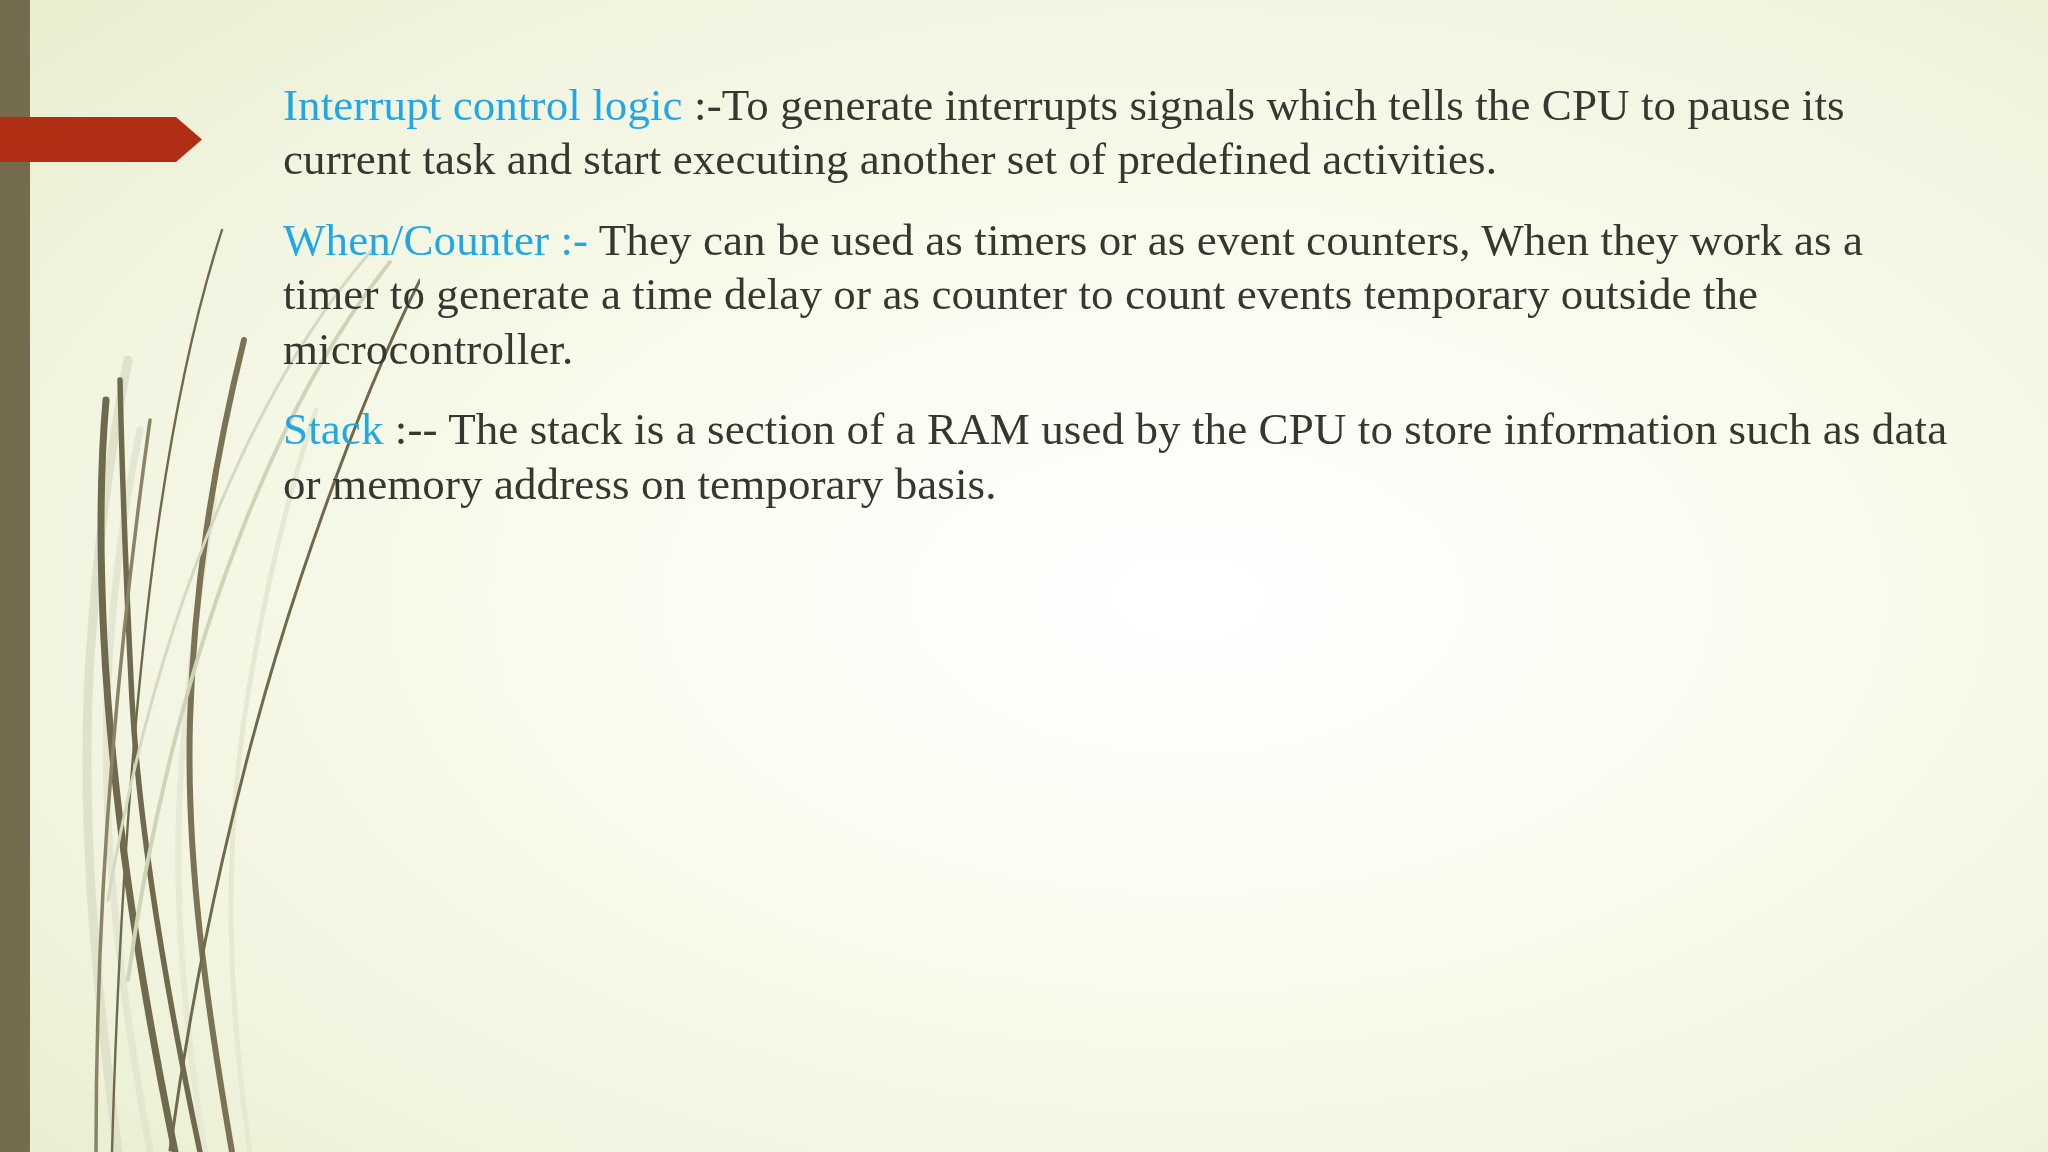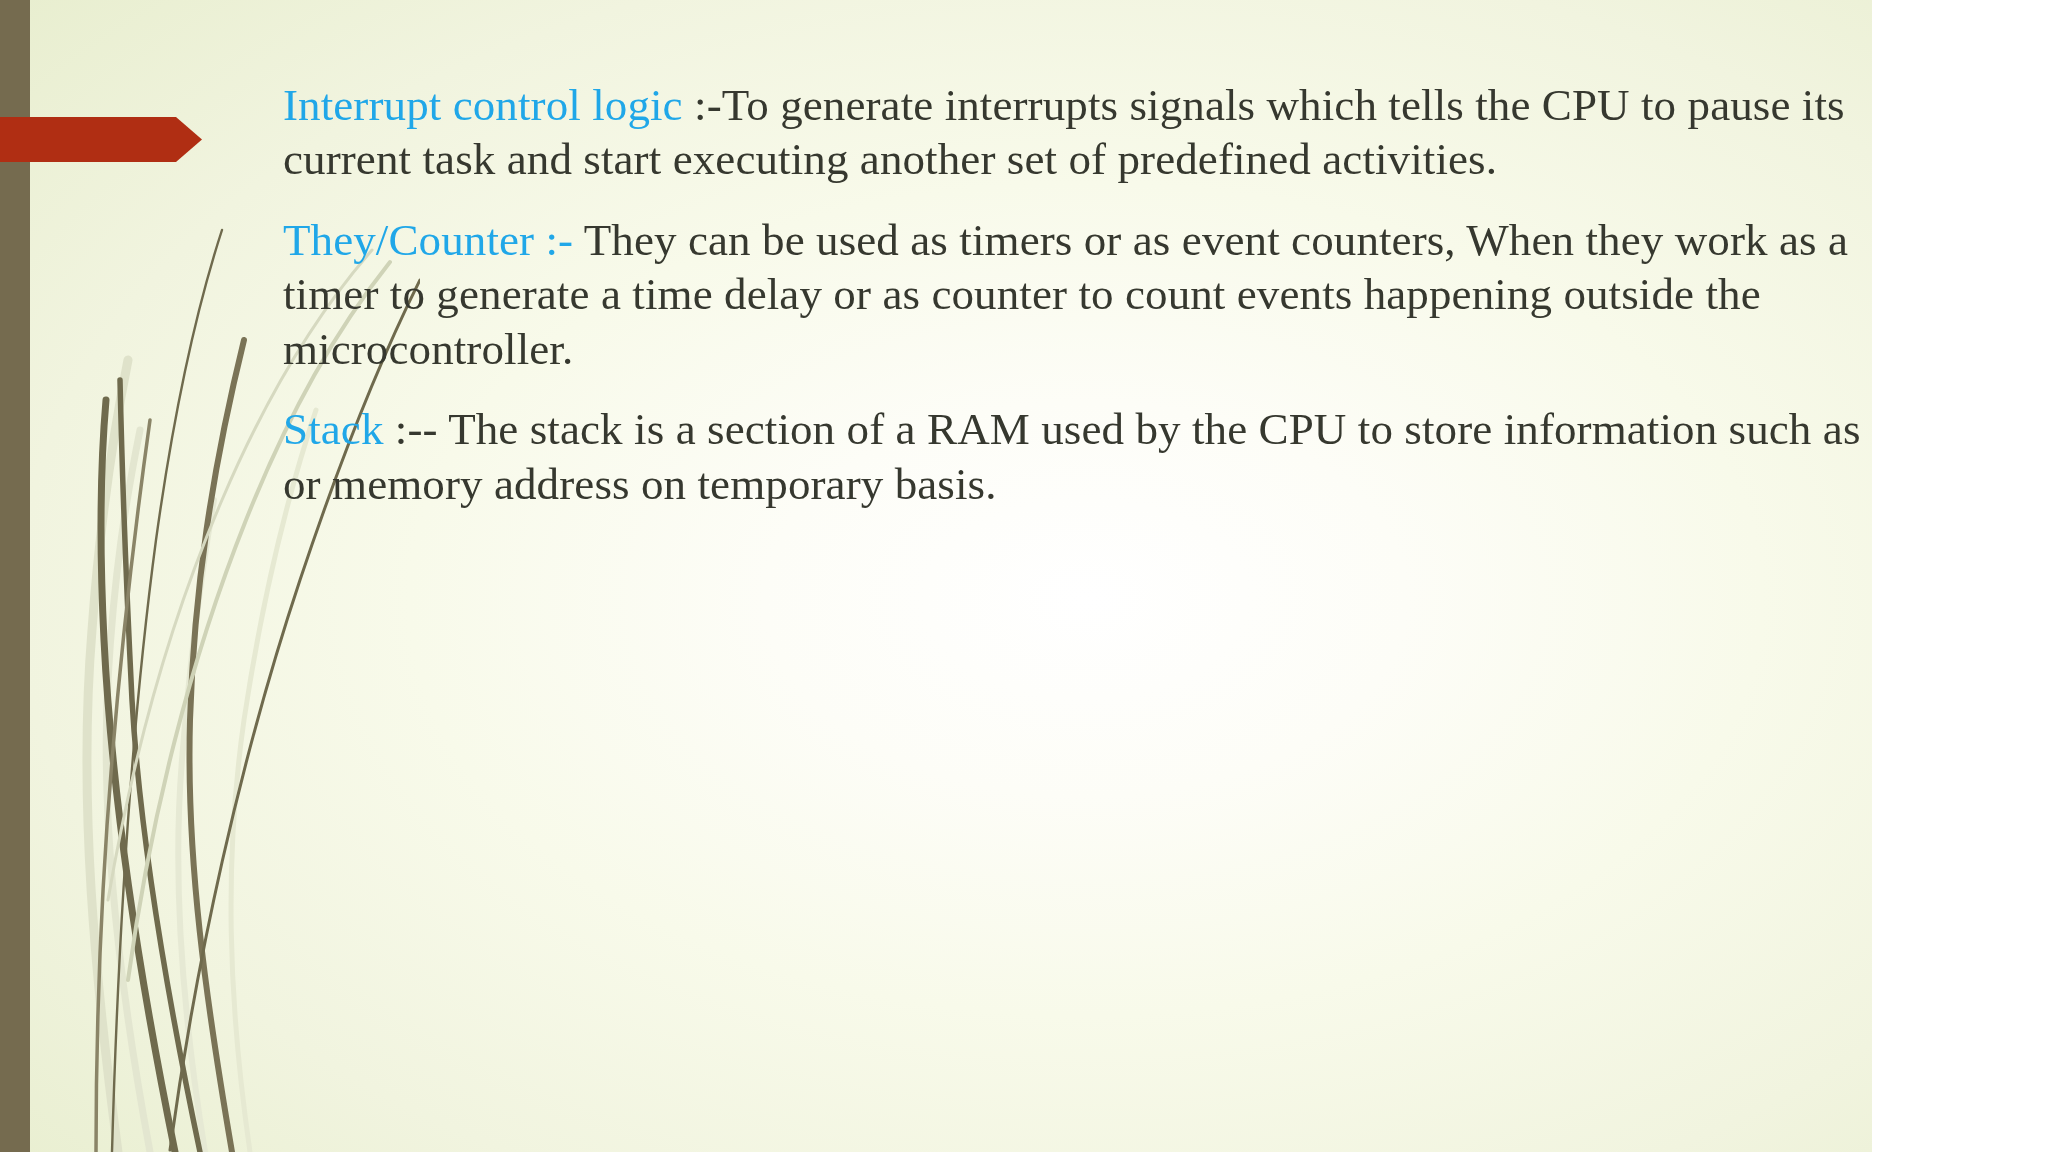--- a/index.html
+++ b/index.html
@@ -8,21 +8,21 @@
     width: 2048px;
     height: 1152px;
     overflow: hidden;
   }
   body {
     font-family: "Liberation Serif", "DejaVu Serif", serif;
   }
 
   #slide {
     position: relative;
-    width: 1872px;
+    width: 2048px;
     height: 1152px;
     overflow: hidden;
     background: #e9eed2;
   }
 
   
   #slide-bg {
     position: absolute;
     inset: 0;
     background:
@@ -117,20 +117,20 @@
   </svg>
 
   <svg id="arrow" viewBox="0 0 202 45" preserveAspectRatio="none">
     <polygon points="0,0 176,0 202,22.5 176,45 0,45" fill="#b02e13"></polygon>
   </svg>
 
   <div id="content">
 
     <p class="para"><span class="hl">Interrupt control logic</span><span class="hl-dark"> :-</span><span>To generate interrupts signals which tells the CPU to pause its current task and start executing another set of predefined activities.</span></p>
 
-    <p class="para"><span class="hl">They/Counter :-</span><span> They can be used as timers or as event counters, When they work as a timer to generate a time delay or as counter to count events happening outside the microcontroller.</span></p>
+    <p class="para"><span class="hl">When/Counter :-</span><span> They can be used as timers or as event counters, When they work as a timer to generate a time delay or as counter to count events temporary outside the microcontroller.</span></p>
 
 
 
     <p class="para"><span class="hl">Stack</span><span class="hl-dark"> :--</span><span> The stack is a section of a RAM used by the CPU to store information such as data or memory address on temporary basis.</span></p>
 
   </div>
 </div>
 
 </body></html>

